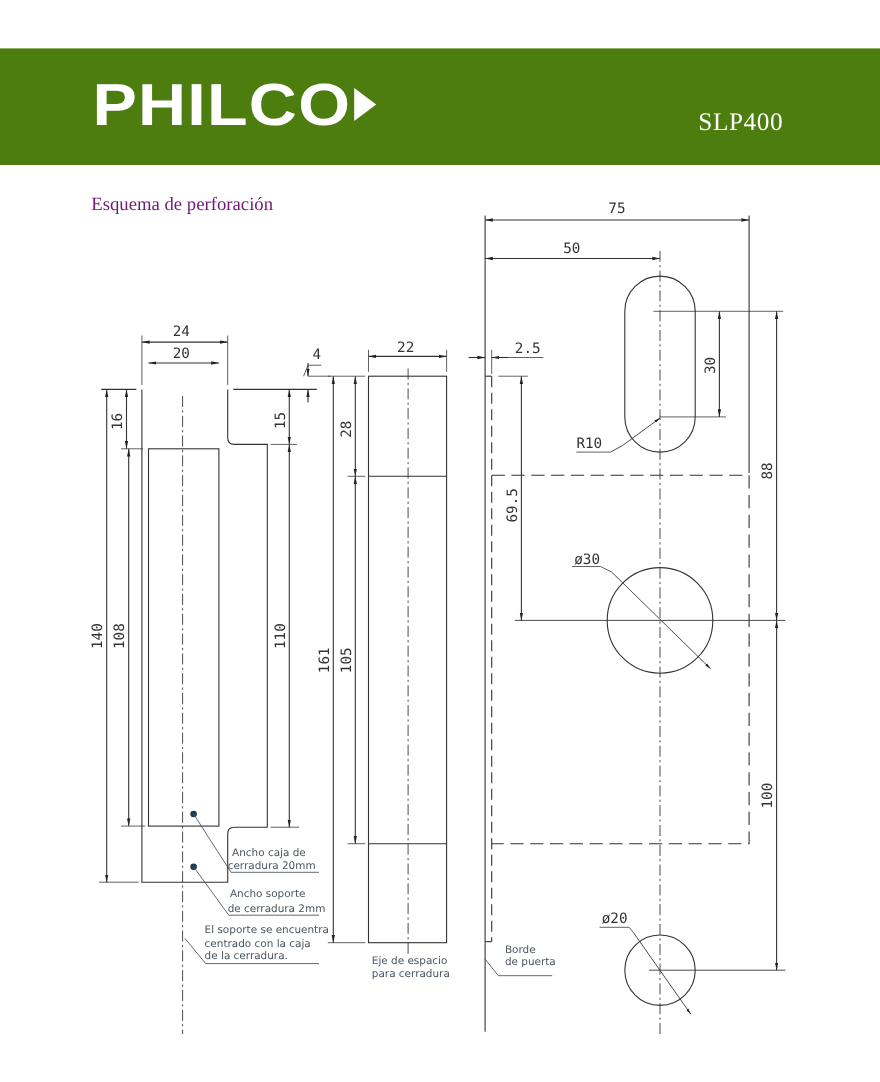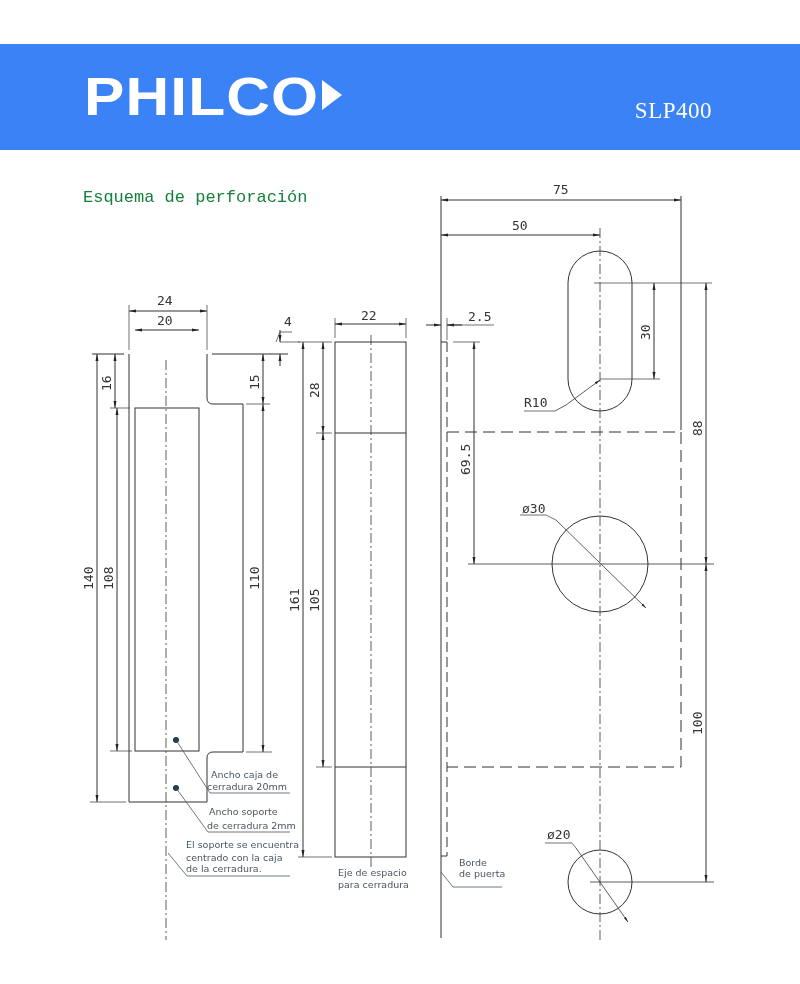--- a/index.html
+++ b/index.html
@@ -1,21 +1,21 @@
 <!DOCTYPE html>
 <html><head>
 <meta charset="utf-8">
 <style>
   html, body { margin: 0; padding: 0; background: #ffffff; }
   body { width: 800px; height: 984px; position: relative; overflow: hidden; font-family: "DejaVu Sans", sans-serif; }
-  .header { position: absolute; left: 0; top: 44px; width: 800px; height: 106px; background: #3b82f6; }
+  .header { position: absolute; left: 0; top: 44px; width: 800px; height: 106px; background: #4d7c0f; }
   .brand { position: absolute; left: 84px; top: 22px; color: #ffffff; font-family: "Liberation Sans", sans-serif; font-weight: 700; font-size: 54px; letter-spacing: 1px; line-height: 60px; transform: scaleX(1.12); transform-origin: left center; }
   .brand-arrow { position: absolute; left: 322px; top: 36px; width: 0; height: 0; border-top: 15px solid transparent; border-bottom: 15px solid transparent; border-left: 20px solid #ffffff; }
   .model { position: absolute; right: 88px; top: 54px; color: #ffffff; font-family: Liberation Serif, serif; font-size: 23px; letter-spacing: 0.5px; }
-  .page-title { position: absolute; left: 83px; top: 188px; color: #15803d; font-family: Liberation Mono, monospace; font-size: 17px; }
+  .page-title { position: absolute; left: 83px; top: 176px; color: #701a75; font-family: Liberation Serif, serif; font-size: 17px; }
   svg.drawing { position: absolute; left: 0; top: 0; }
   .dim { font-family: "DejaVu Sans Mono", monospace; font-size: 13px; fill: #333; }
   .note { font-family: "DejaVu Sans", sans-serif; font-size: 9.5px; fill: #4a5560; }
 </style>
 </head>
 <body>
 
 <div class="header">
   <div class="brand">PHILCO</div>
   <div class="brand-arrow"></div>

